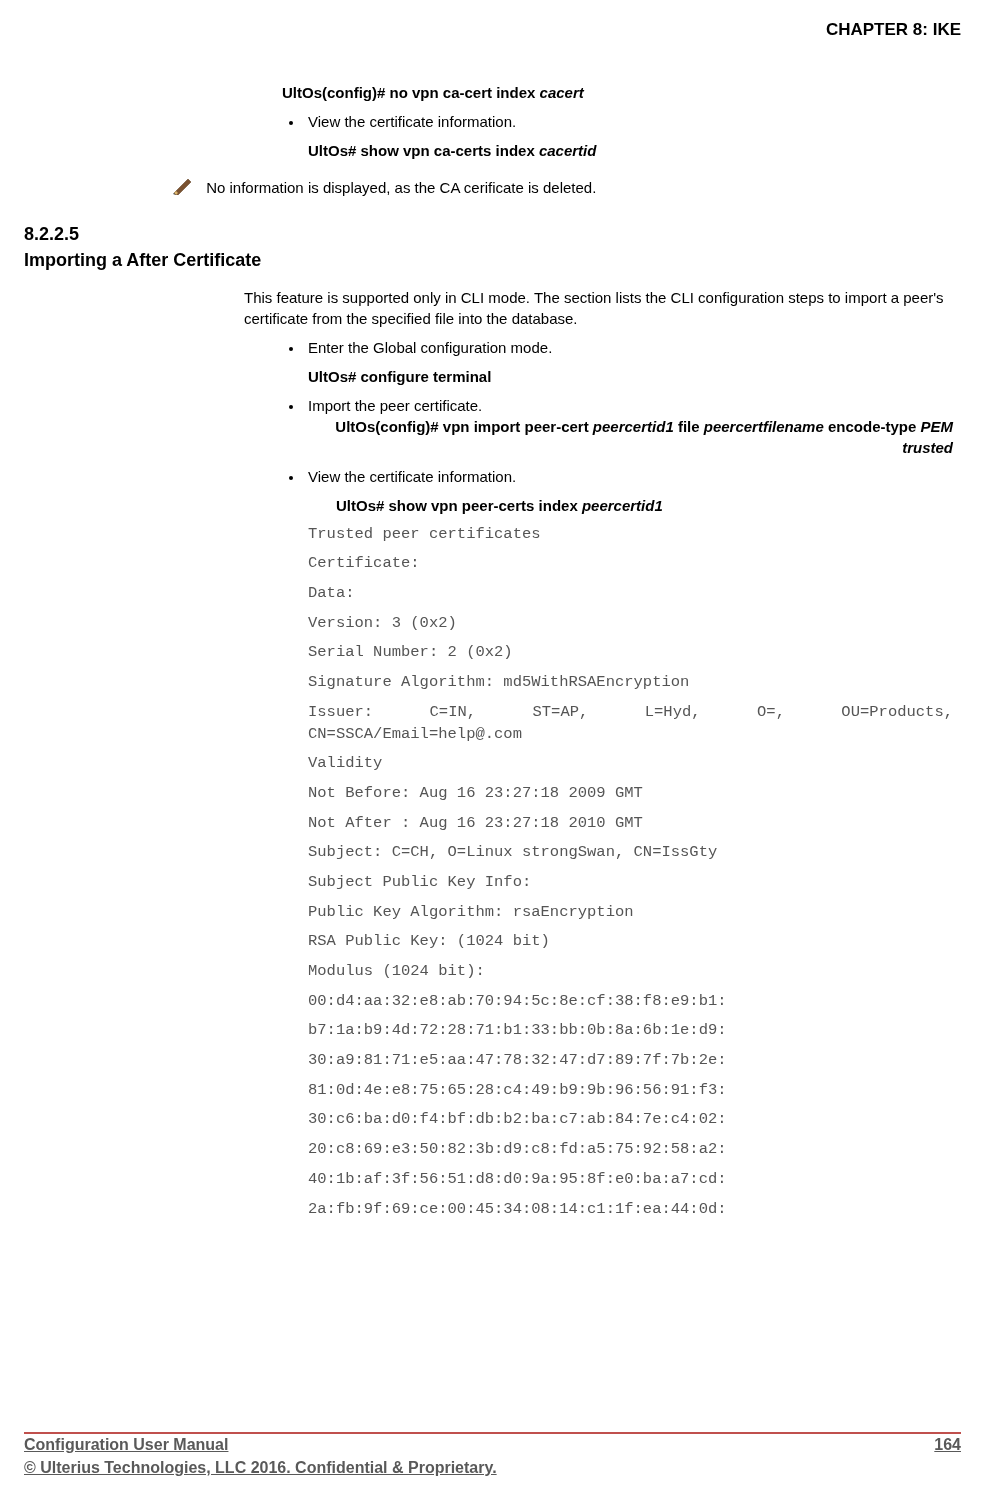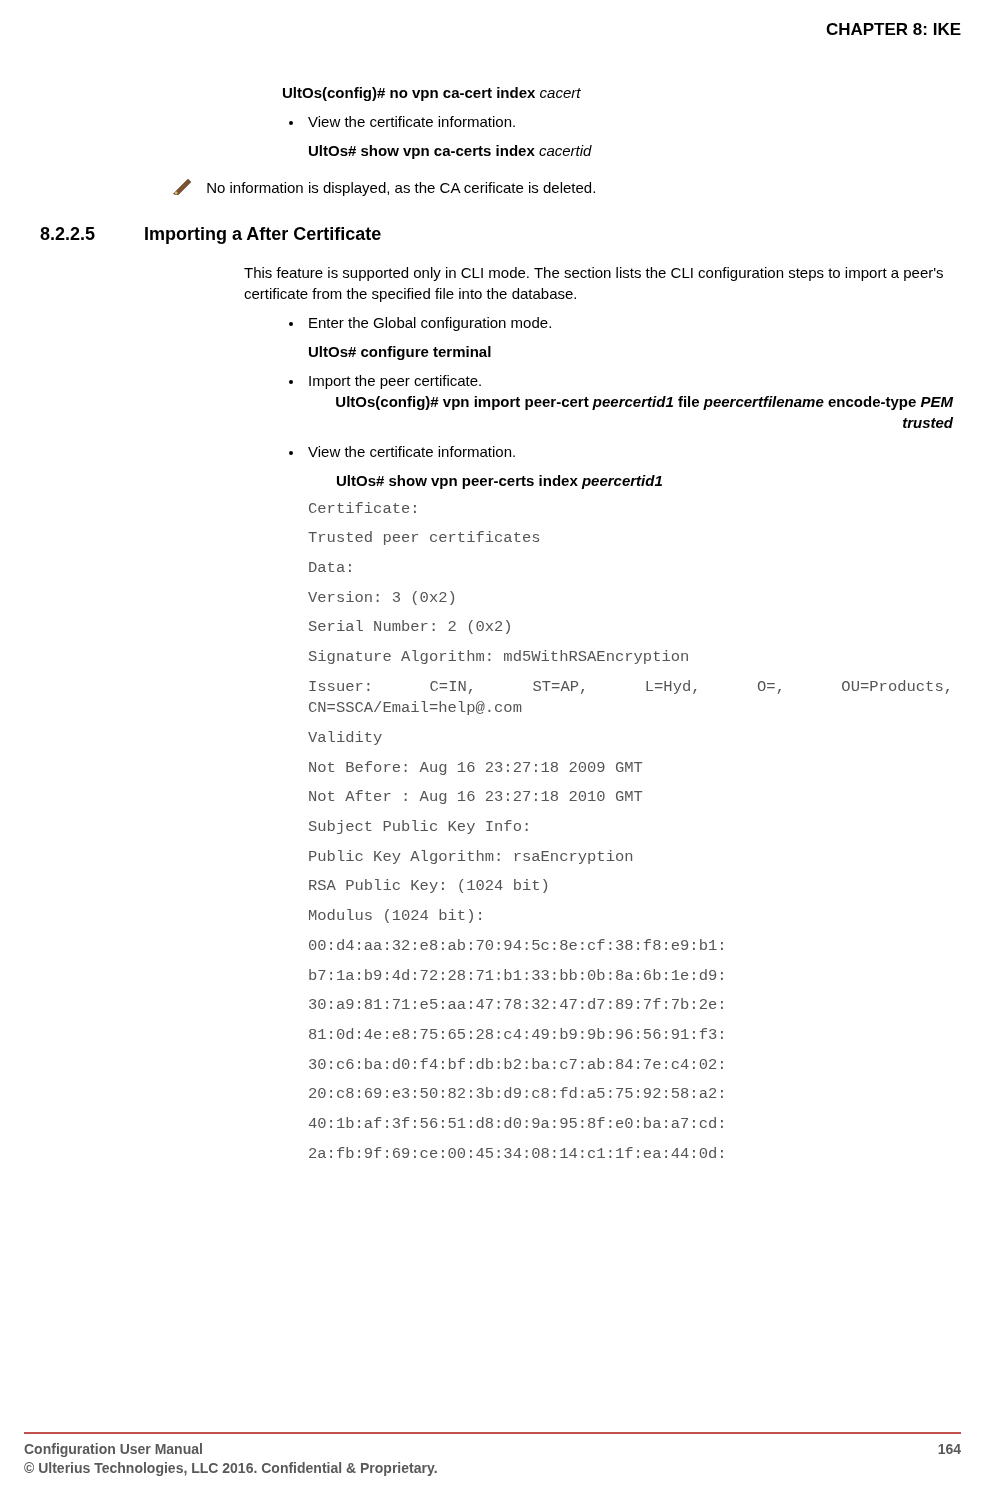--- a/index.html
+++ b/index.html
@@ -21,21 +21,21 @@
     margin-bottom: 40px;
   }
   .content {
     margin-left: 258px;
     margin-right: 8px;
   }
   .cmd {
     font-weight: bold;
     margin: 8px 0;
   }
-  .cmd .arg { font-style: italic; font-weight: normal; }
+  .cmd .arg { font-style: italic; font-weight: bold; }
   .cmd .argbold { font-style: italic; font-weight: bold; }
   ul.bullets {
     list-style: disc;
     padding-left: 22px;
     margin: 4px 0;
   }
   ul.bullets li {
     margin: 6px 0;
     padding-left: 4px;
   }
@@ -45,21 +45,22 @@
     margin-top: 16px;
     margin-bottom: 22px;
   }
   .note-icon {
     display: inline-block;
     vertical-align: middle;
     margin-right: 6px;
   }
   .section-row {
     display: flex;
-    margin: 22px 0 14px 16px;
+    margin: 22px 0 14px 0;
+    flex-direction: column;
   }
   .section-num {
     font-weight: bold;
     font-size: 18px;
     width: 104px;
     flex-shrink: 0;
   }
   .section-title {
     font-weight: bold;
     font-size: 18px;
@@ -76,26 +77,26 @@
     font-size: 15.5px;
     margin: 8px 0;
     white-space: pre-wrap;
   }
   .footer {
     position: absolute;
     bottom: 16px;
     left: 24px;
     right: 24px;
     border-top: 2px solid #c0504d;
-    padding-top: 6px;
     display: flex;
     justify-content: space-between;
     font-weight: bold;
     color: #595959;
-    font-size: 14px;
+    font-size: 16px;
+    text-decoration: underline;
   }
   .footer .left { text-align: left; }
   .footer .right { text-align: right; }
 </style>
 </head>
 <body>
 
 <div class="header">CHAPTER 8: IKE</div>
 
 <div class="content">
@@ -141,30 +142,31 @@
       <div class="cmd" style="margin-top:0;text-align:right;">
         <span>UltOs(config)# vpn import peer-cert </span><span class="argbold">peercertid1</span><span> file </span><span class="argbold">peercertfilename</span><span> encode-type </span><span class="argbold">PEM trusted</span>
       </div>
     </li>
     <li>
       <span>View the certificate information.</span>
       <div class="cmd" style="margin-top:8px;margin-left:28px;">
         <span>UltOs# show vpn peer-certs index </span><span class="argbold">peercertid1</span>
       </div>
       <div class="indent-block">
+        <div class="mono">Trusted peer certificates</div>
         <div class="mono">Certificate:</div>
-        <div class="mono">Trusted peer certificates</div>
         <div class="mono">Data:</div>
         <div class="mono">Version: 3 (0x2)</div>
         <div class="mono">Serial Number: 2 (0x2)</div>
         <div class="mono">Signature Algorithm: md5WithRSAEncryption</div>
         <div class="mono" style="text-align:justify;">Issuer:  C=IN,  ST=AP,  L=Hyd,  O=,  OU=Products, CN=SSCA/Email=help@.com</div>
         <div class="mono">Validity</div>
         <div class="mono">Not Before: Aug 16 23:27:18 2009 GMT</div>
         <div class="mono">Not After : Aug 16 23:27:18 2010 GMT</div>
+        <div class="mono">Subject: C=CH, O=Linux strongSwan, CN=IssGty</div>
         <div class="mono">Subject Public Key Info:</div>
         <div class="mono">Public Key Algorithm: rsaEncryption</div>
         <div class="mono">RSA Public Key: (1024 bit)</div>
         <div class="mono">Modulus (1024 bit):</div>
         <div class="mono">00:d4:aa:32:e8:ab:70:94:5c:8e:cf:38:f8:e9:b1:</div>
         <div class="mono">b7:1a:b9:4d:72:28:71:b1:33:bb:0b:8a:6b:1e:d9:</div>
         <div class="mono">30:a9:81:71:e5:aa:47:78:32:47:d7:89:7f:7b:2e:</div>
         <div class="mono">81:0d:4e:e8:75:65:28:c4:49:b9:9b:96:56:91:f3:</div>
         <div class="mono">30:c6:ba:d0:f4:bf:db:b2:ba:c7:ab:84:7e:c4:02:</div>
         <div class="mono">20:c8:69:e3:50:82:3b:d9:c8:fd:a5:75:92:58:a2:</div>

